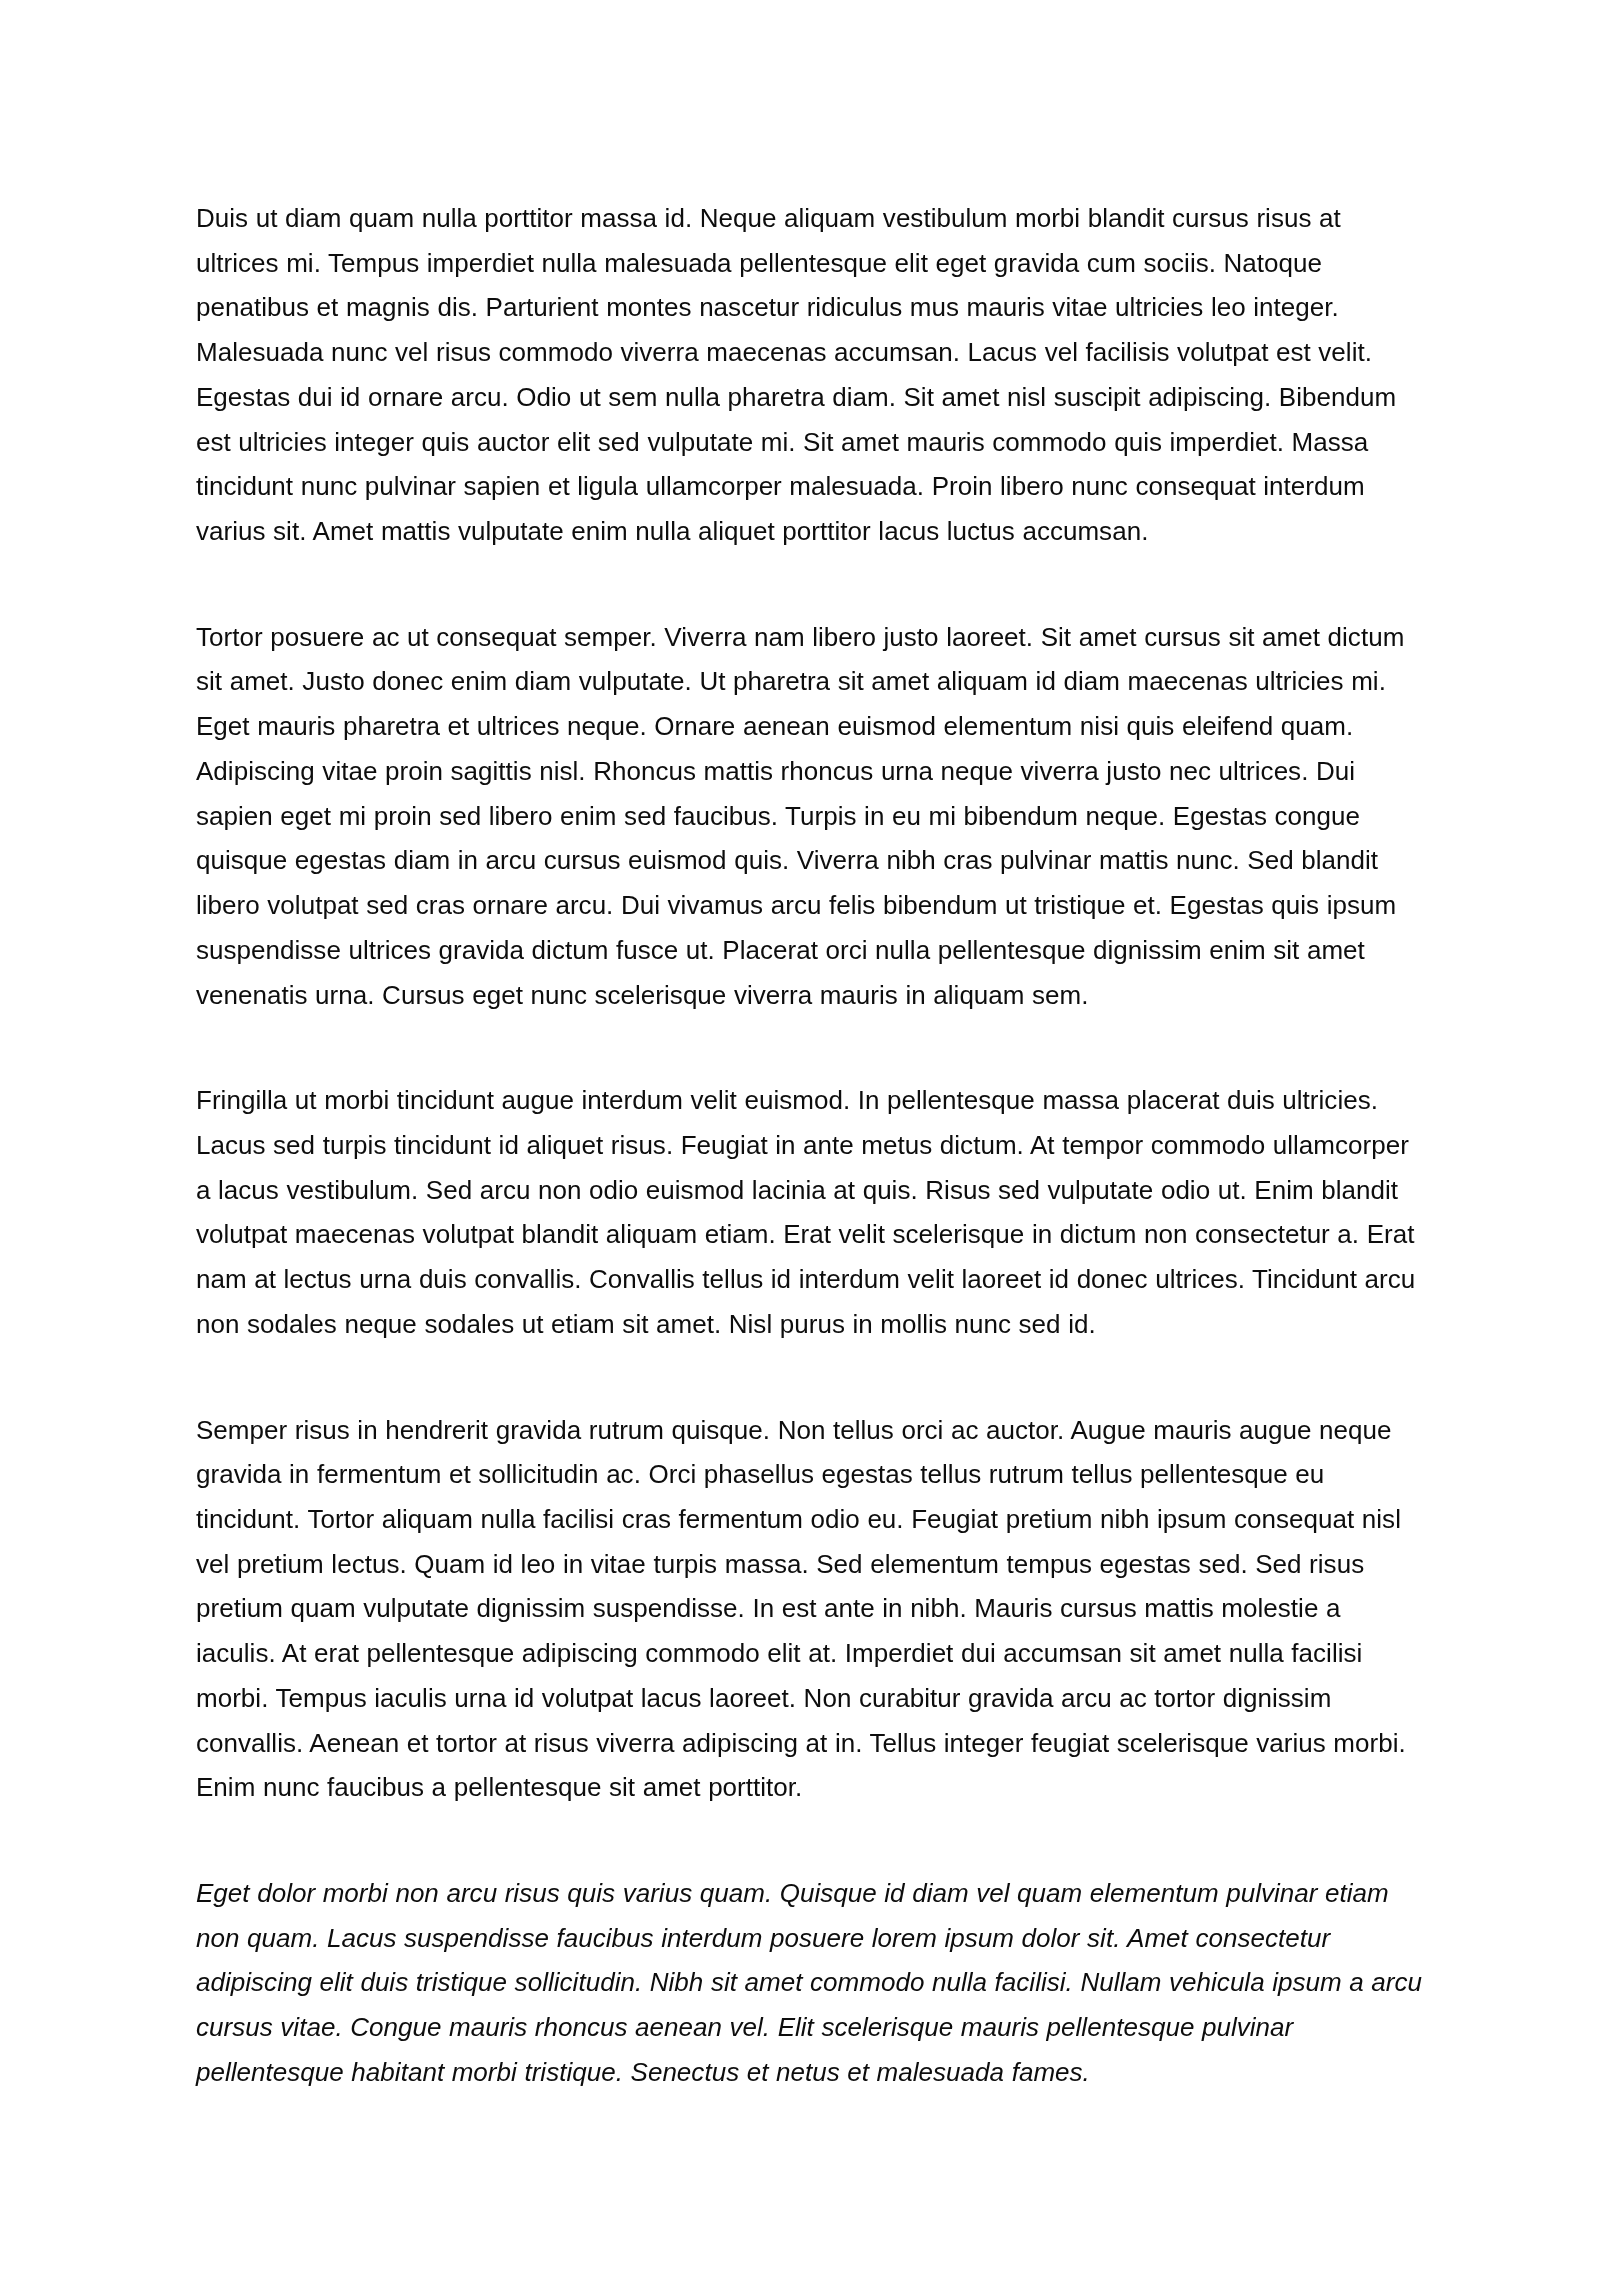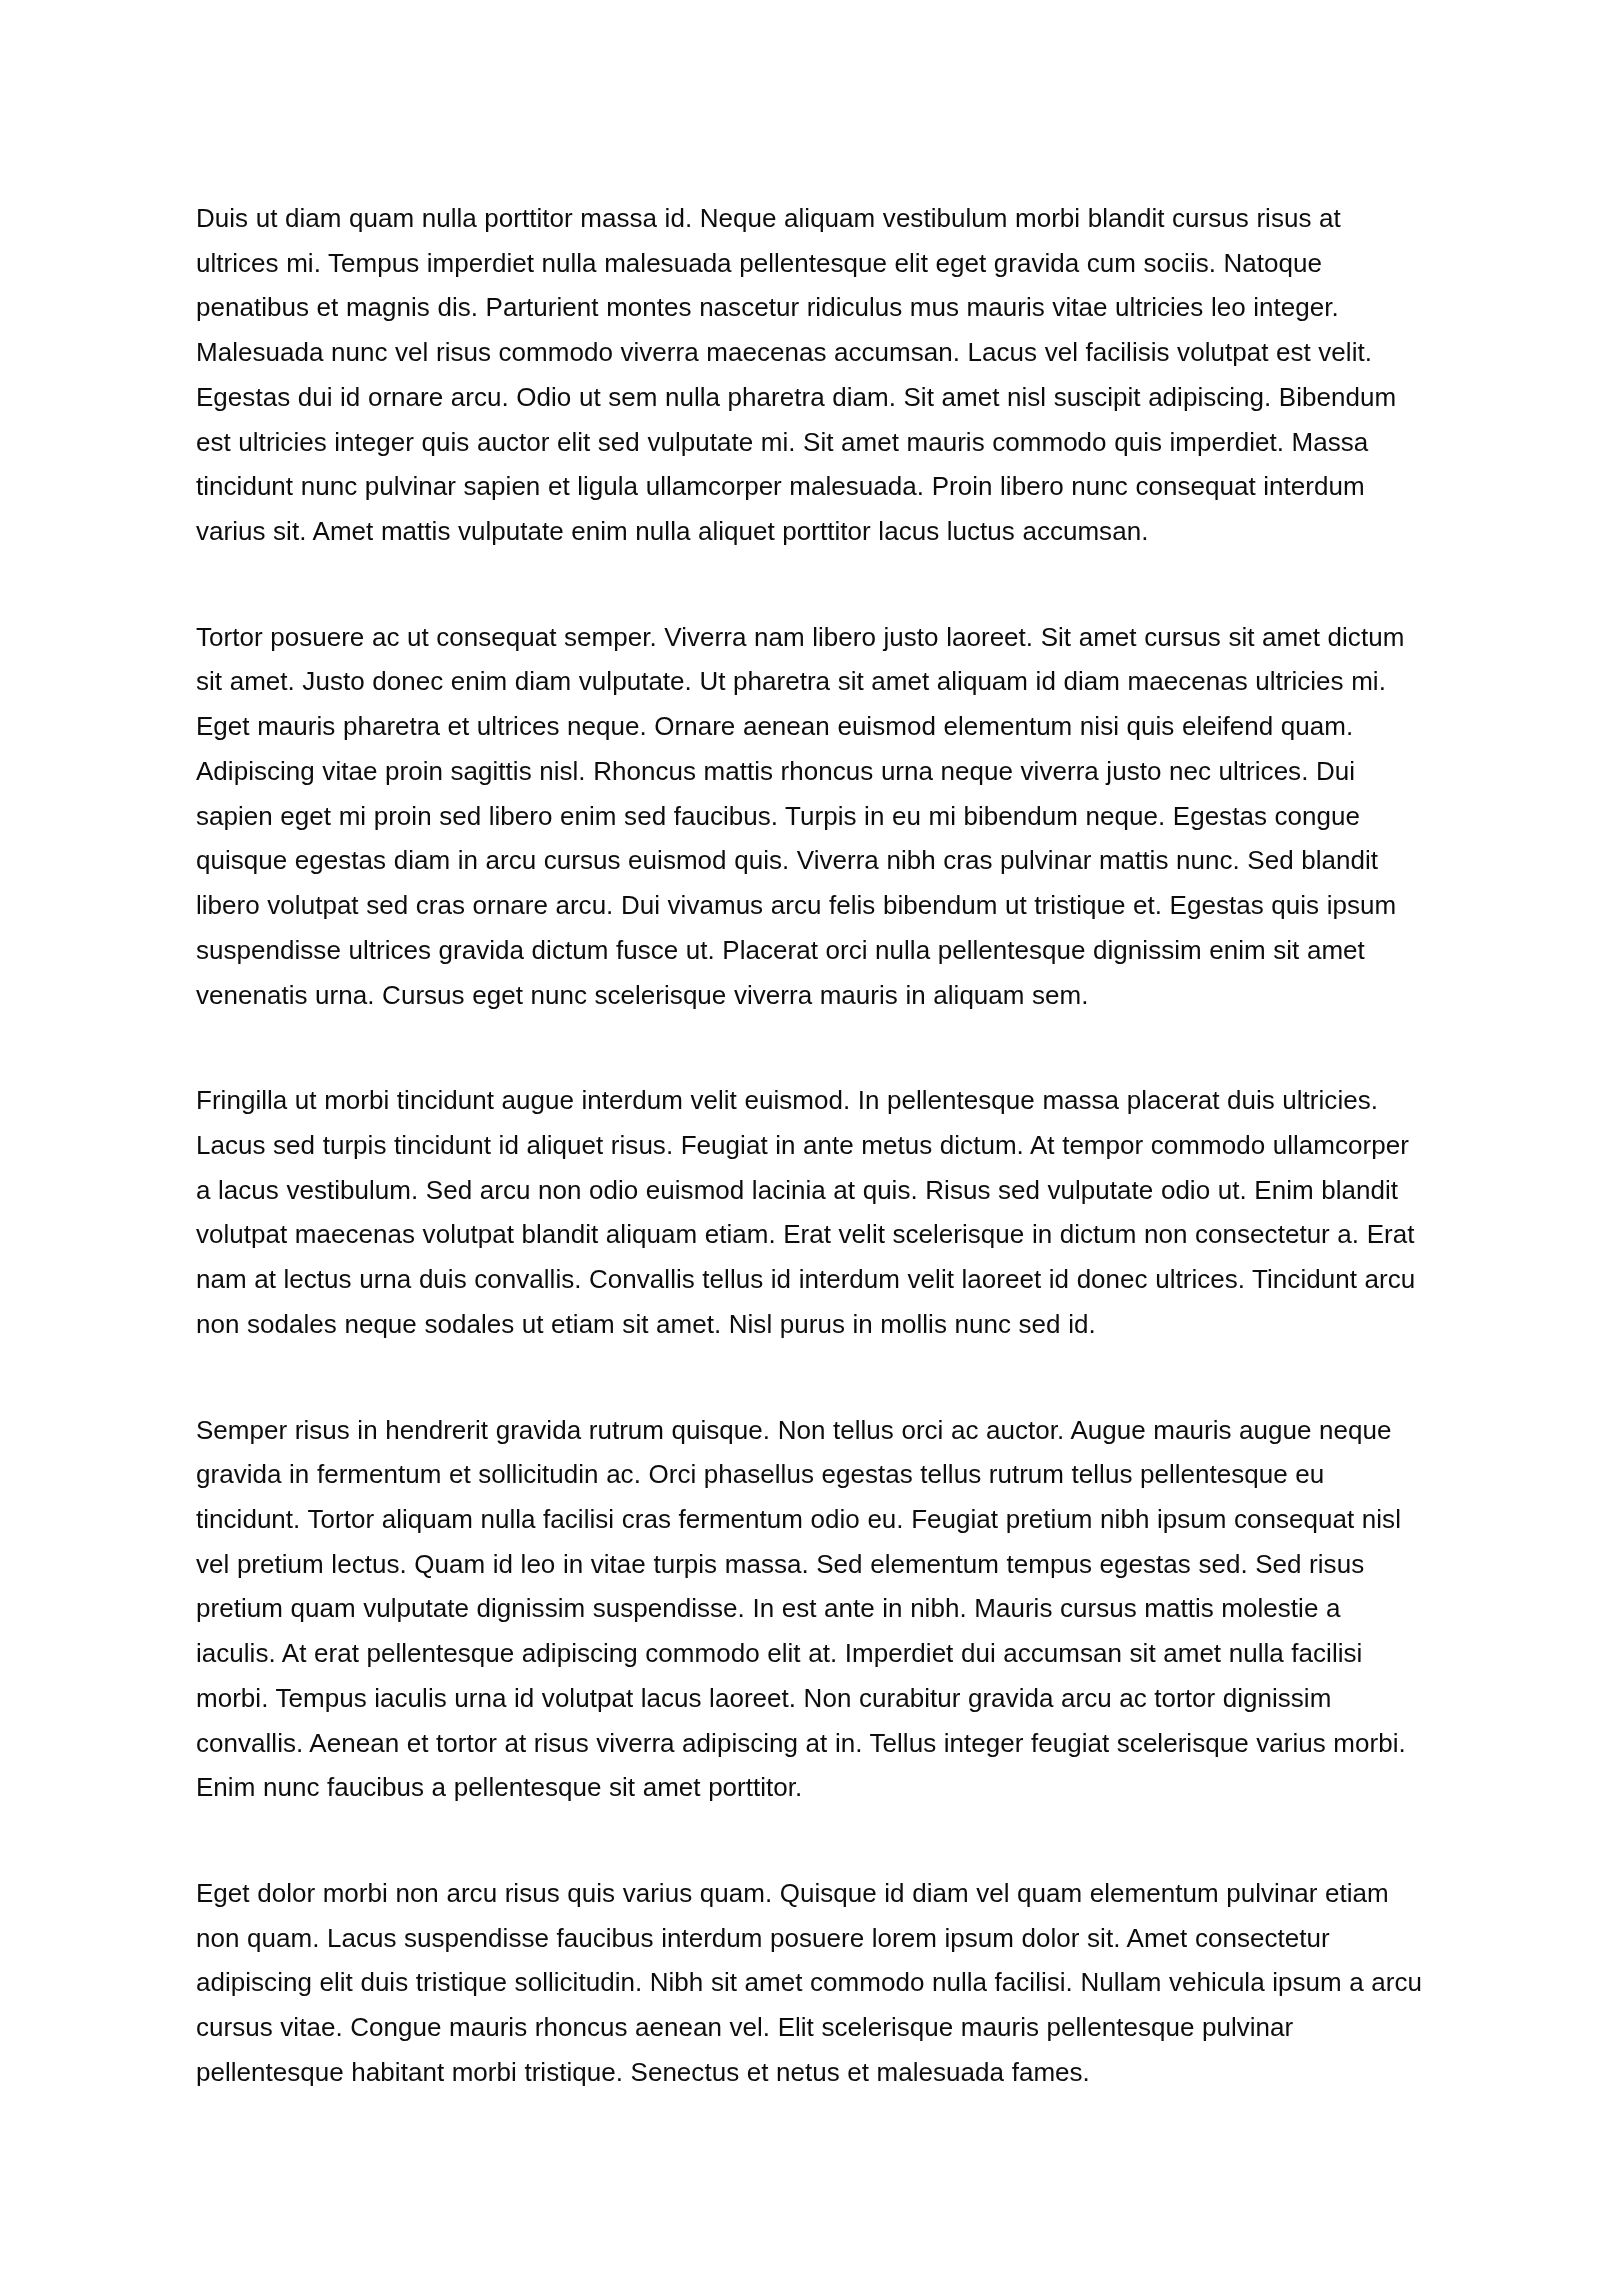--- a/index.html
+++ b/index.html
@@ -29,20 +29,21 @@
     font-size: 26px;
     line-height: 1.72;
     color: #0d0d0d;
     margin: 0 0 61px 0;
     text-align: left;
     letter-spacing: 0.03px;
     word-spacing: 0.3px;
   }
   p.para:last-child {
     margin-bottom: 0;
+    font-style: italic;
   }
 </style>
 </head>
 <body>
 
 <div class="page">
   <div class="doc-body">
     <p class="para">Duis ut diam quam nulla porttitor massa id. Neque aliquam vestibulum morbi blandit cursus risus at ultrices mi. Tempus imperdiet nulla malesuada pellentesque elit eget gravida cum sociis. Natoque penatibus et magnis dis. Parturient montes nascetur ridiculus mus mauris vitae ultricies leo integer. Malesuada nunc vel risus commodo viverra maecenas accumsan. Lacus vel facilisis volutpat est velit. Egestas dui id ornare arcu. Odio ut sem nulla pharetra diam. Sit amet nisl suscipit adipiscing. Bibendum est ultricies integer quis auctor elit sed vulputate mi. Sit amet mauris commodo quis imperdiet. Massa tincidunt nunc pulvinar sapien et ligula ullamcorper malesuada. Proin libero nunc consequat interdum varius sit. Amet mattis vulputate enim nulla aliquet porttitor lacus luctus accumsan.</p>
     <p class="para">Tortor posuere ac ut consequat semper. Viverra nam libero justo laoreet. Sit amet cursus sit amet dictum sit amet. Justo donec enim diam vulputate. Ut pharetra sit amet aliquam id diam maecenas ultricies mi. Eget mauris pharetra et ultrices neque. Ornare aenean euismod elementum nisi quis eleifend quam. Adipiscing vitae proin sagittis nisl. Rhoncus mattis rhoncus urna neque viverra justo nec ultrices. Dui sapien eget mi proin sed libero enim sed faucibus. Turpis in eu mi bibendum neque. Egestas congue quisque egestas diam in arcu cursus euismod quis. Viverra nibh cras pulvinar mattis nunc. Sed blandit libero volutpat sed cras ornare arcu. Dui vivamus arcu felis bibendum ut tristique et. Egestas quis ipsum suspendisse ultrices gravida dictum fusce ut. Placerat orci nulla pellentesque dignissim enim sit amet venenatis urna. Cursus eget nunc scelerisque viverra mauris in aliquam sem.</p>
     <p class="para">Fringilla ut morbi tincidunt augue interdum velit euismod. In pellentesque massa placerat duis ultricies. Lacus sed turpis tincidunt id aliquet risus. Feugiat in ante metus dictum. At tempor commodo ullamcorper a lacus vestibulum. Sed arcu non odio euismod lacinia at quis. Risus sed vulputate odio ut. Enim blandit volutpat maecenas volutpat blandit aliquam etiam. Erat velit scelerisque in dictum non consectetur a. Erat nam at lectus urna duis convallis. Convallis tellus id interdum velit laoreet id donec ultrices. Tincidunt arcu non sodales neque sodales ut etiam sit amet. Nisl purus in mollis nunc sed id.</p>

